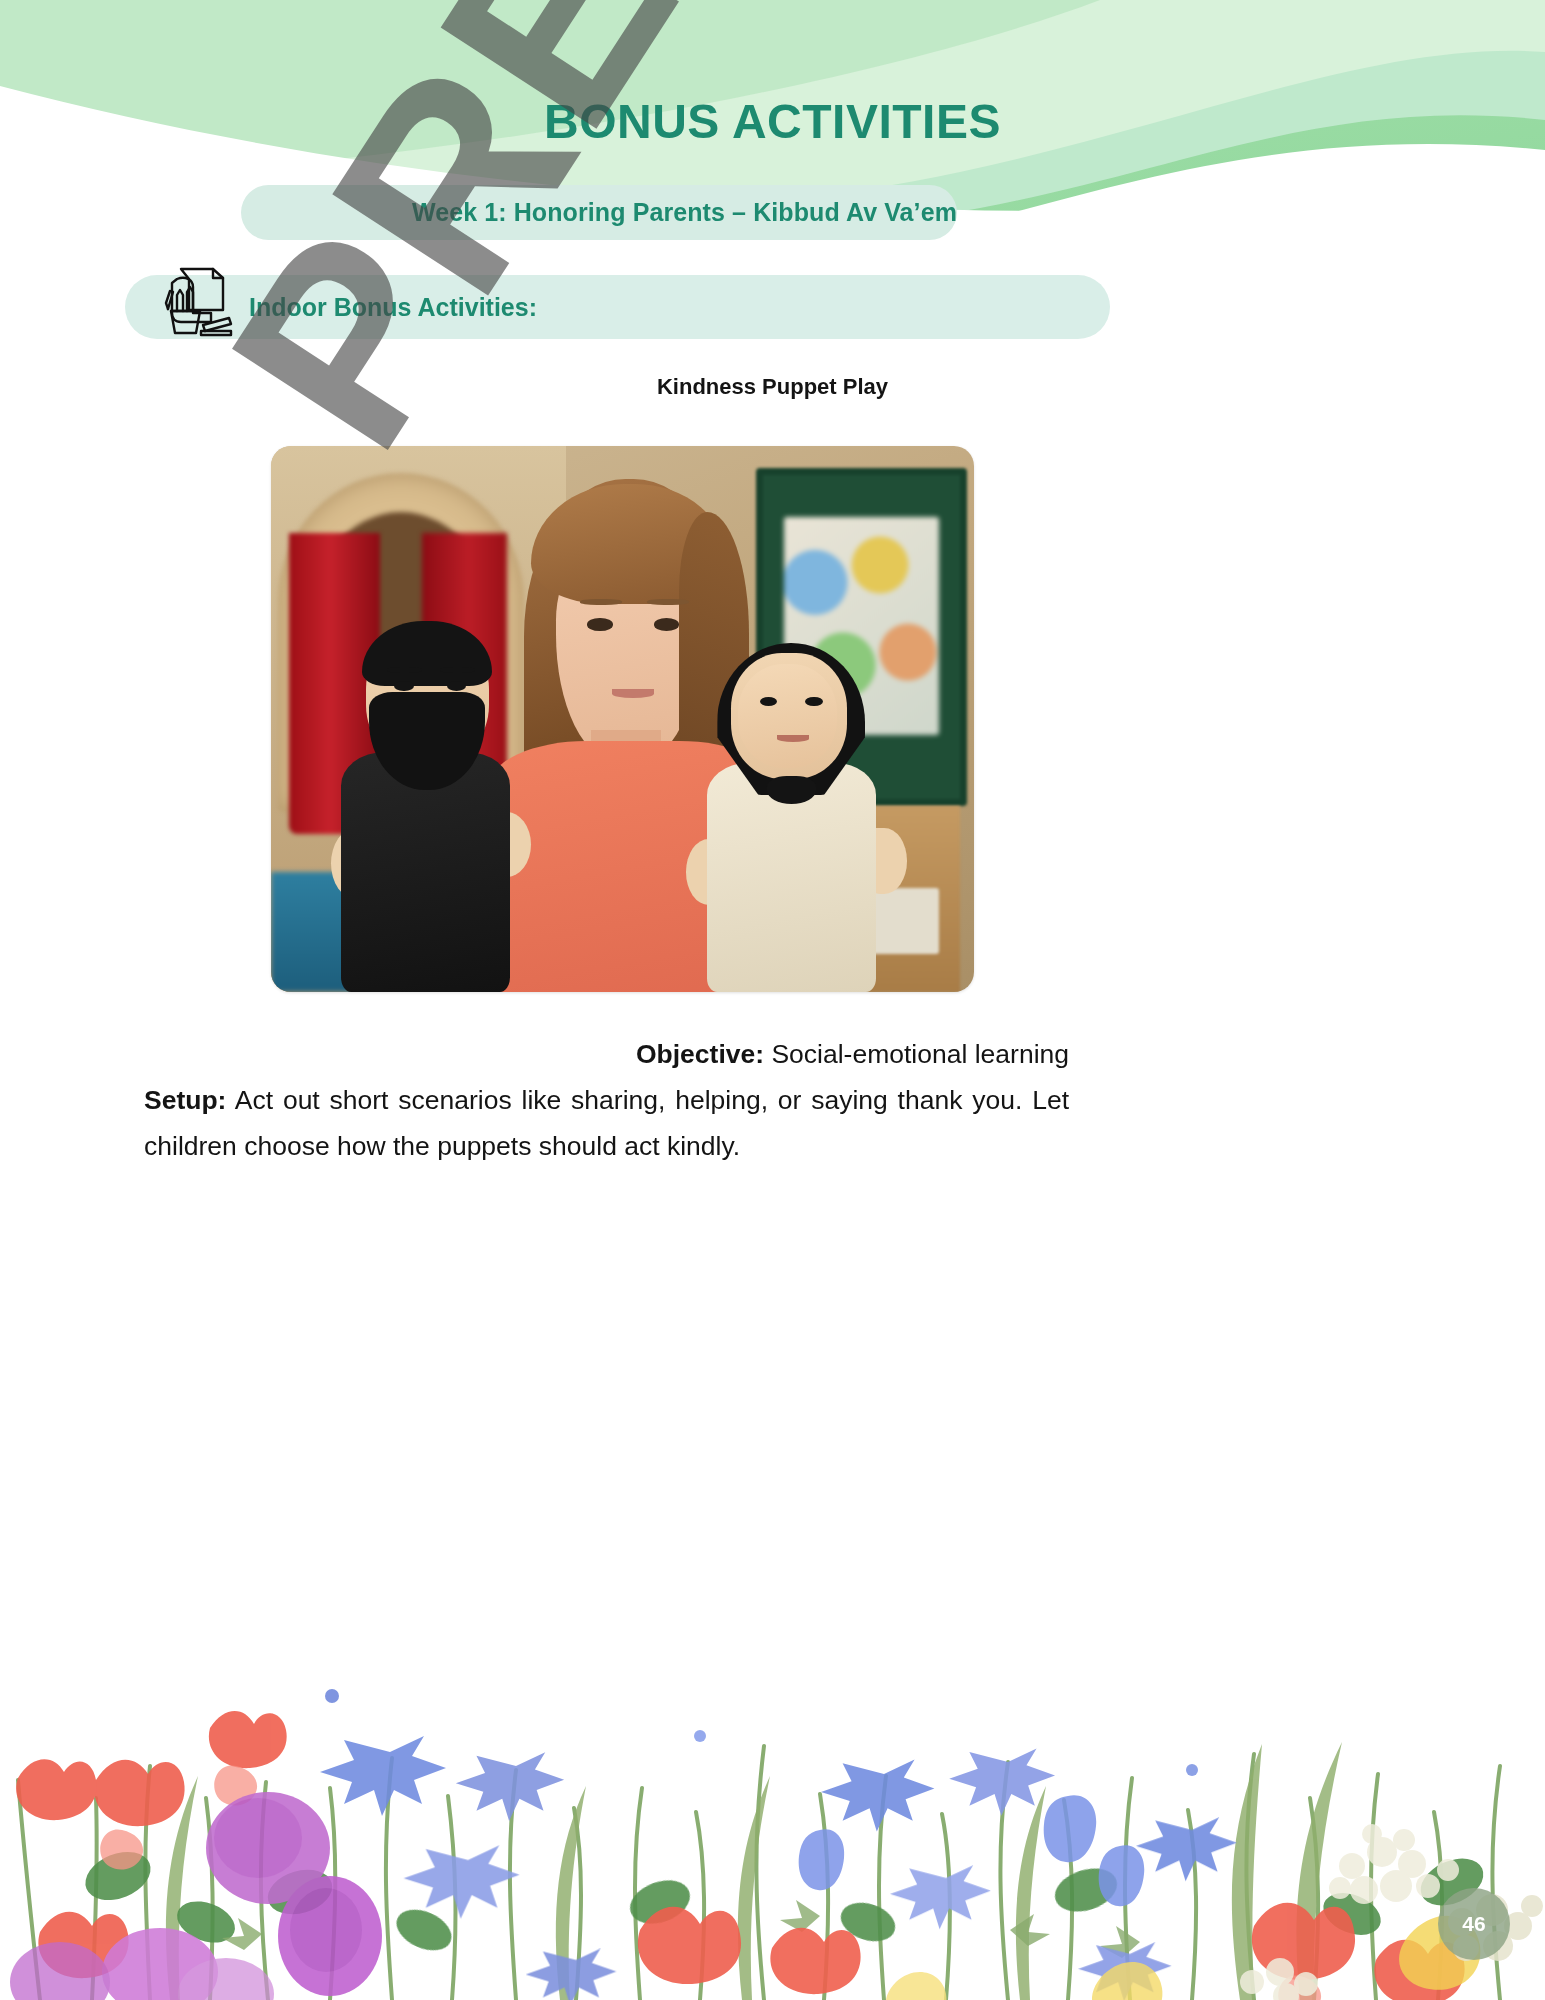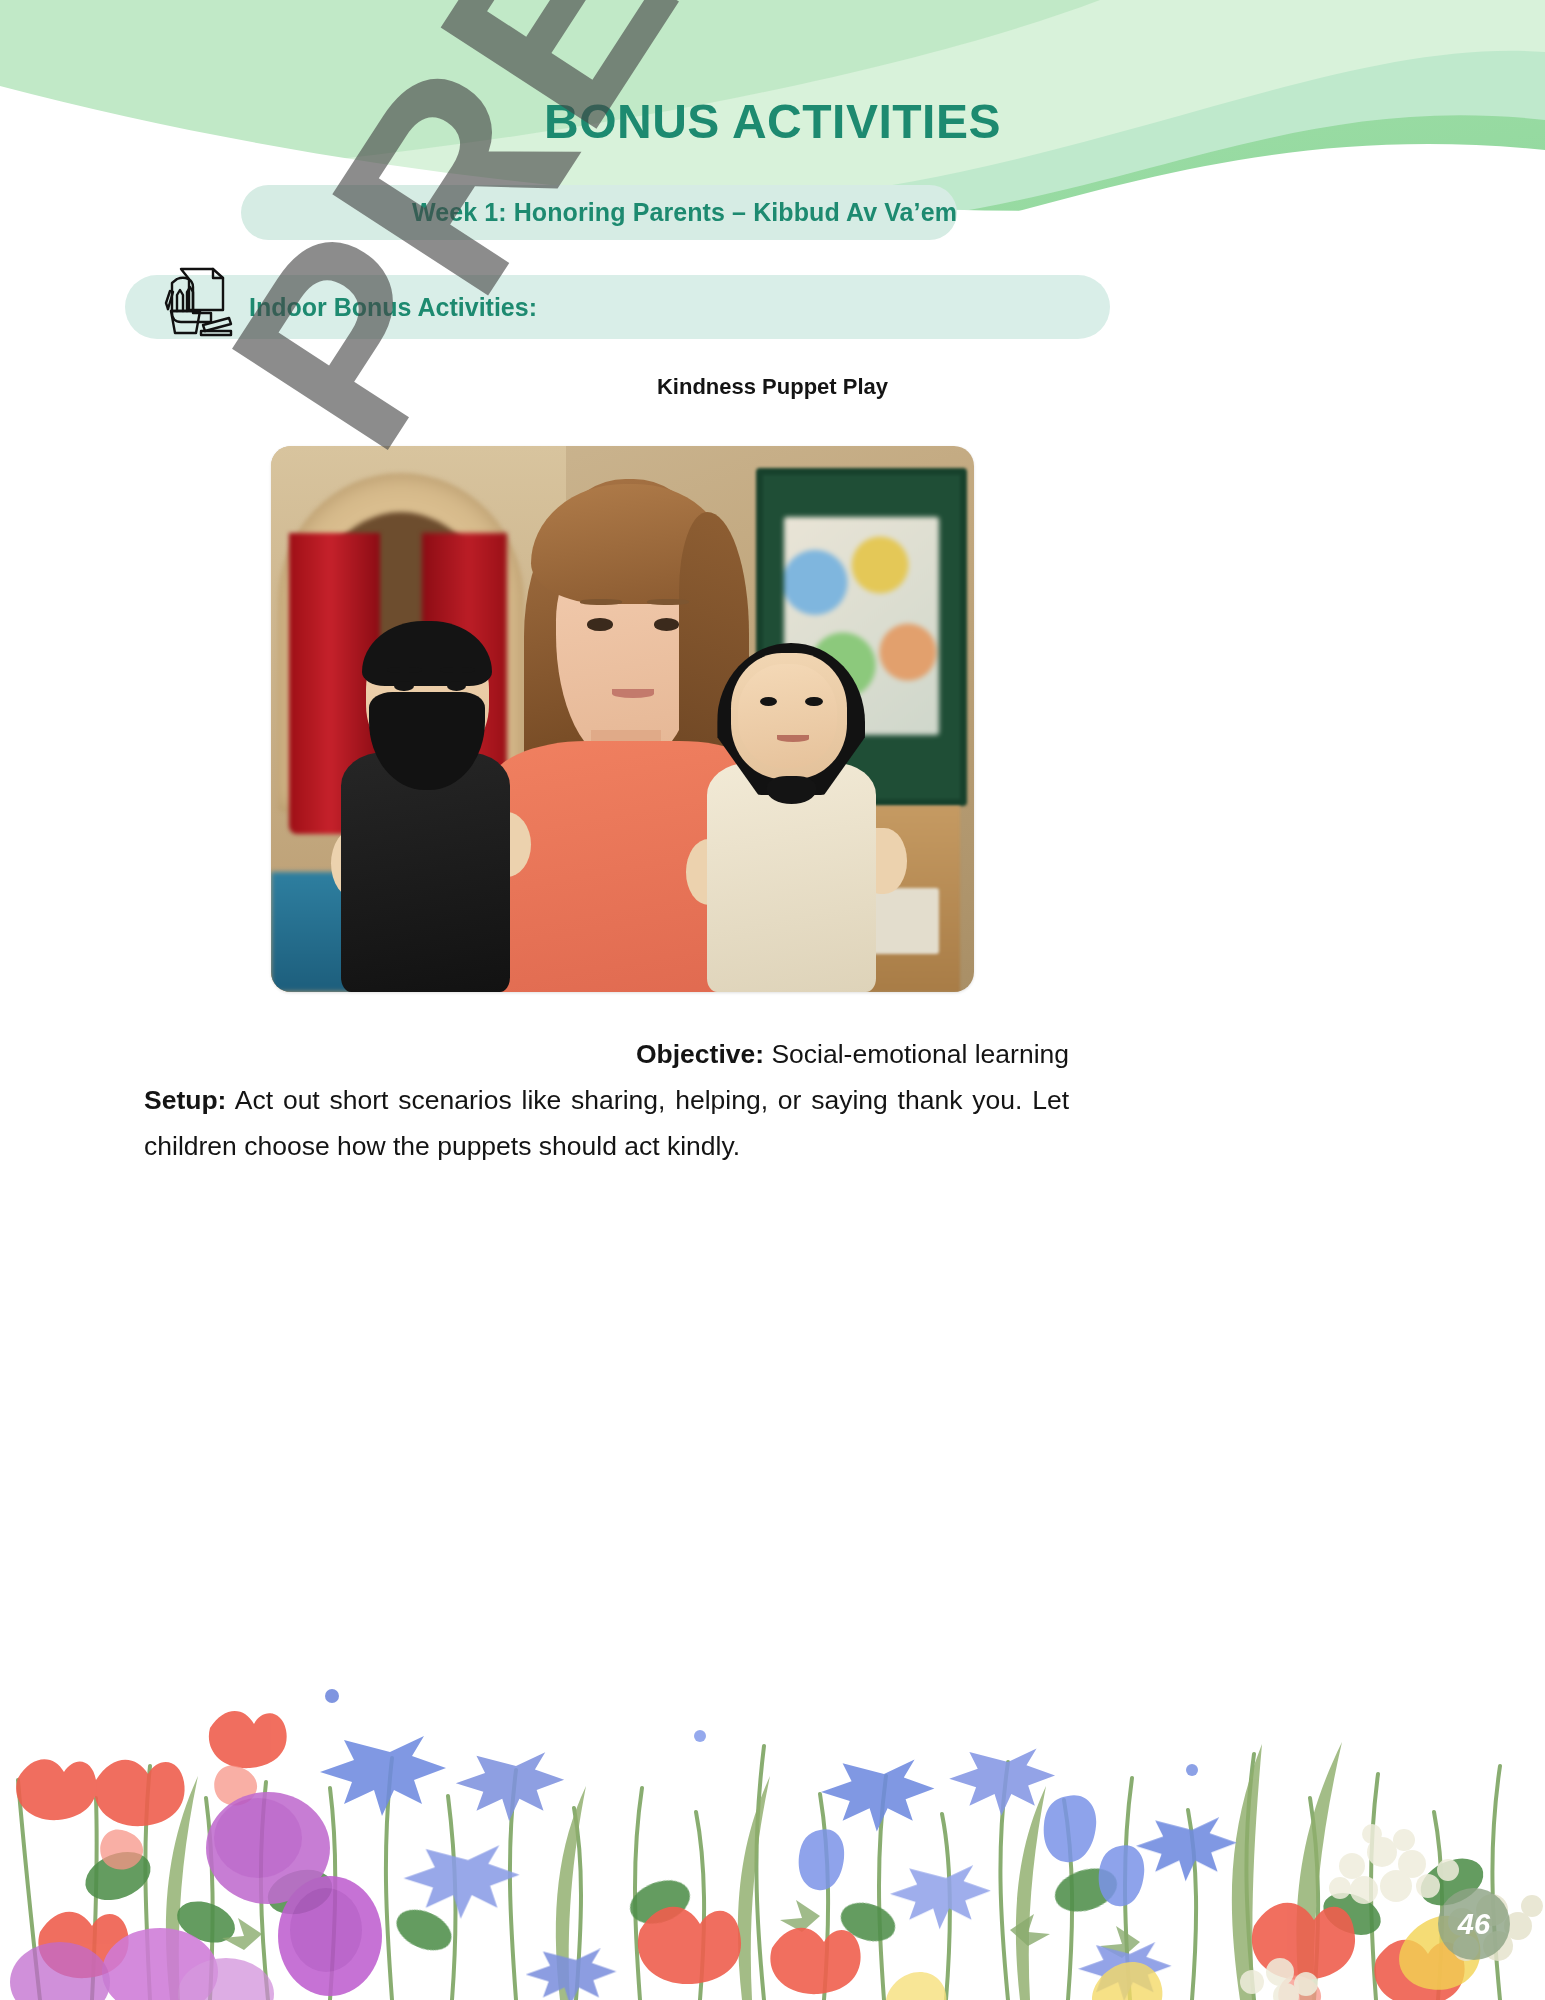--- a/index.html
+++ b/index.html
@@ -248,23 +248,22 @@
     z-index:2; overflow:hidden;
   }
   .floral svg { display:block; width:1545px; height:470px; }
 
   
   .page-num {
     position:absolute; right:35px; bottom:40px;
     width:72px; height:72px; border-radius:50%;
     background:rgba(141,164,133,.82);
     display:flex; align-items:center; justify-content:center;
-    color:#ffffff; font-size:29px; font-weight:bold;
+    color:#ffffff; font-size:21px; font-weight:bold;
     z-index:9;
-    font-style:italic;
   }
 
   
   .watermark {
     position:absolute; left:0; top:0; width:1545px; height:2000px;
     z-index:8; pointer-events:none;
   }
   .watermark .wm-text {
     position:absolute; left:170px; top:330px;
     font-size:270px; font-weight:bold; letter-spacing:4px;

